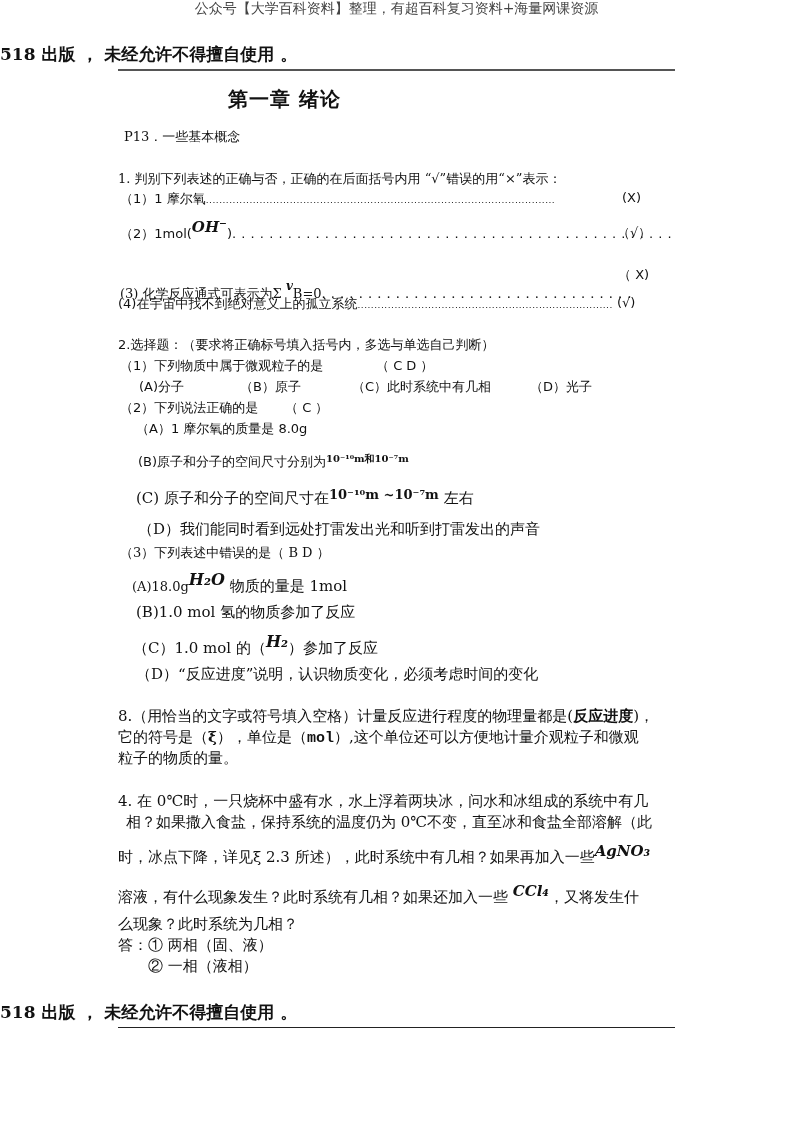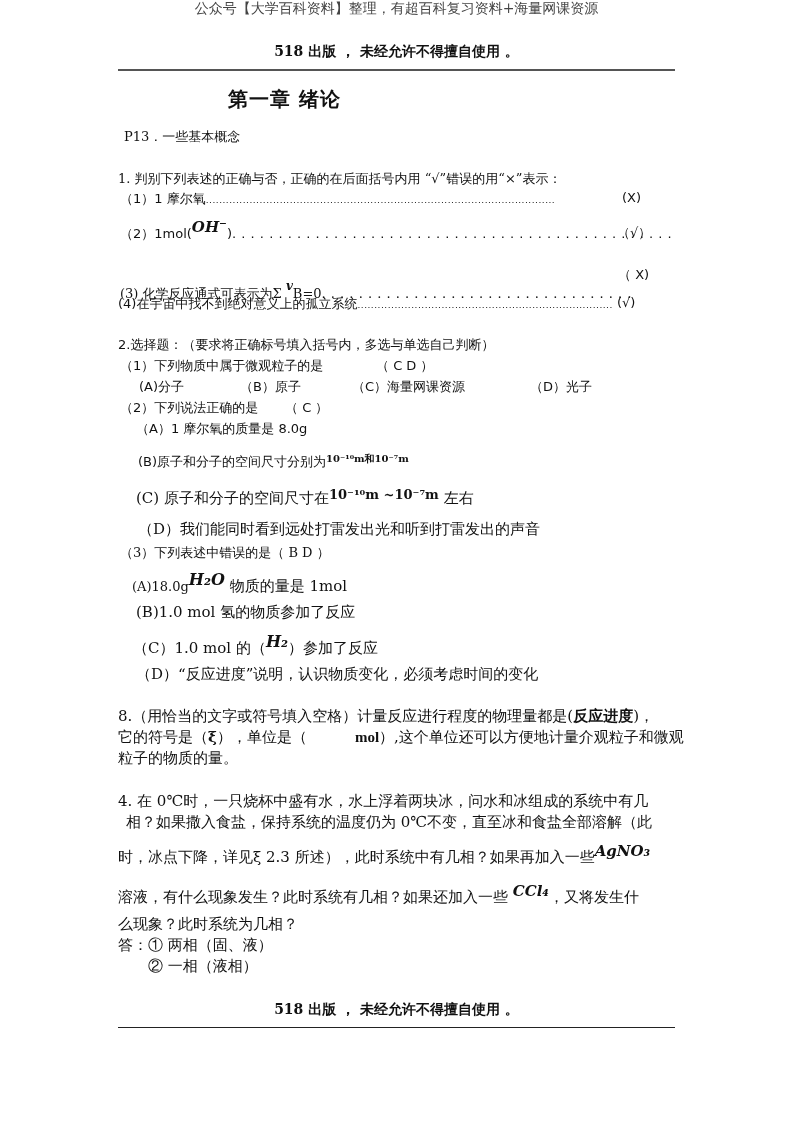--- a/index.html
+++ b/index.html
@@ -1,19 +1,19 @@
 <!DOCTYPE html>
 <html><head>
 <meta charset="utf-8">
 <style>
   html, body { margin: 0; padding: 0; background: #ffffff; }
   body { width: 793px; height: 1122px; position: relative; overflow: hidden; color: #111; font-family: "DejaVu Serif", serif; }
   .abs { position: absolute; white-space: nowrap; }
   .top-note { top: 0px; left: 0; width: 793px; text-align: center; font-size: 14px; color: #444; font-family: "DejaVu Serif", serif; }
-  .banner { left: 0; width: 793px; text-align: center; font-size: 14px; font-weight: bold; font-family: "DejaVu Serif", serif; }
+  .banner { left: 0; width: 793px; text-align: left; font-size: 17px; font-weight: bold; font-family: "DejaVu Serif", serif; }
   .rule { left: 118px; width: 557px; height: 2px; background: #555; }
   .rule.thin { height: 1px; background: #222; }
   .chapter { top: 86px; left: 228px; font-size: 20px; font-weight: bold; letter-spacing: 1px; }
   .sec { font-size: 13px; }
   .sans { font-family: "DejaVu Sans", sans-serif; }
   .line { font-size: 13px; }
   .big { font-size: 15px; }
   .lead { left: 118px; }
   .chem { font-family: "DejaVu Serif", serif; font-weight: bold; font-style: italic; font-size: 15px; position: relative; top: -6px; }
   .dots { letter-spacing: 0.5px; }
@@ -51,21 +51,21 @@
 </div>
 <div class="abs line sans" style="top:295px; left:617px;">(√)</div>
 
 <div class="abs lead line sans" style="top:336px;">2.选择题：（要求将正确标号填入括号内，多选与单选自己判断）</div>
 
 <div class="abs line sans" style="top:357px; left:120px;">（1）下列物质中属于微观粒子的是</div>
 <div class="abs line sans" style="top:357px; left:376px;">（   C D   ）</div>
 
 <div class="abs line sans" style="top:378px; left:139px;">(A)分子</div>
 <div class="abs line sans" style="top:378px; left:240px;">（B）原子</div>
-<div class="abs line sans" style="top:378px; left:352px;">（C）海量网课资源</div>
+<div class="abs line sans" style="top:378px; left:352px;">（C）此时系统中有几相</div>
 <div class="abs line sans" style="top:378px; left:530px;">（D）光子</div>
 
 <div class="abs line sans" style="top:399px; left:120px;">（2）下列说法正确的是</div>
 <div class="abs line sans" style="top:399px; left:285px;">（   C     ）</div>
 
 <div class="abs line sans" style="top:420px; left:136px;">（A）1 摩尔氧的质量是 8.0g</div>
 
 <div class="abs line sans" style="top:453px; left:138px;">
   <span>(B)原子和分子的空间尺寸分别为</span><span style="font-weight:bold;font-family:'DejaVu Serif',serif;font-size:10px;position:relative;top:-4px;">10⁻¹⁰m和10⁻⁷m</span>
 </div>
@@ -87,21 +87,21 @@
 <div class="abs big" style="top:638px; left:133px;">
   <span>（C）1.0 mol 的（</span><span class="chem" style="font-size:16px;">H₂</span><span>）参加了反应</span>
 </div>
 
 <div class="abs big" style="top:665px; left:136px;">（D）“反应进度”说明，认识物质变化，必须考虑时间的变化</div>
 
 <div class="abs big" style="top:707px; left:118px;">
   <span>8.（用恰当的文字或符号填入空格）计量反应进行程度的物理量都是(</span><span style="font-weight:bold;font-family:'DejaVu Sans',sans-serif;">反应进度</span><span>)，</span>
 </div>
 <div class="abs big" style="top:728px; left:118px;">
-  <span>它的符号是（</span><span style="font-weight:bold;">ξ</span><span>），单位是（</span><span style="font-weight:bold;font-family:Liberation Serif, serif;margin-left:48px;">mol</span><span>）,这个单位还可以方便地计量介观粒子和微观</span>
+  <span>它的符号是（</span><span style="font-weight:bold;">ξ</span><span>），单位是（</span><span style="font-weight:bold;font-family:Liberation Mono, monospace;">mol</span><span>）,这个单位还可以方便地计量介观粒子和微观</span>
 </div>
 <div class="abs big" style="top:749px; left:118px;">粒子的物质的量。</div>
 
 <div class="abs big" style="top:792px; left:118px;">4. 在 0℃时，一只烧杯中盛有水，水上浮着两块冰，问水和冰组成的系统中有几</div>
 <div class="abs big" style="top:813px; left:118px;margin-left:8px;">相？如果撒入食盐，保持系统的温度仍为 0℃不变，直至冰和食盐全部溶解（此</div>
 <div class="abs big" style="top:848px; left:118px;">
   <span>时，冰点下降，详见ξ 2.3 所述），此时系统中有几相？如果再加入一些</span><span class="chem">AgNO₃</span>
 </div>
 <div class="abs big" style="top:888px; left:118px;">
   <span>溶液，有什么现象发生？此时系统有几相？如果还加入一些 </span><span class="chem">CCl₄</span><span>，又将发生什</span>

